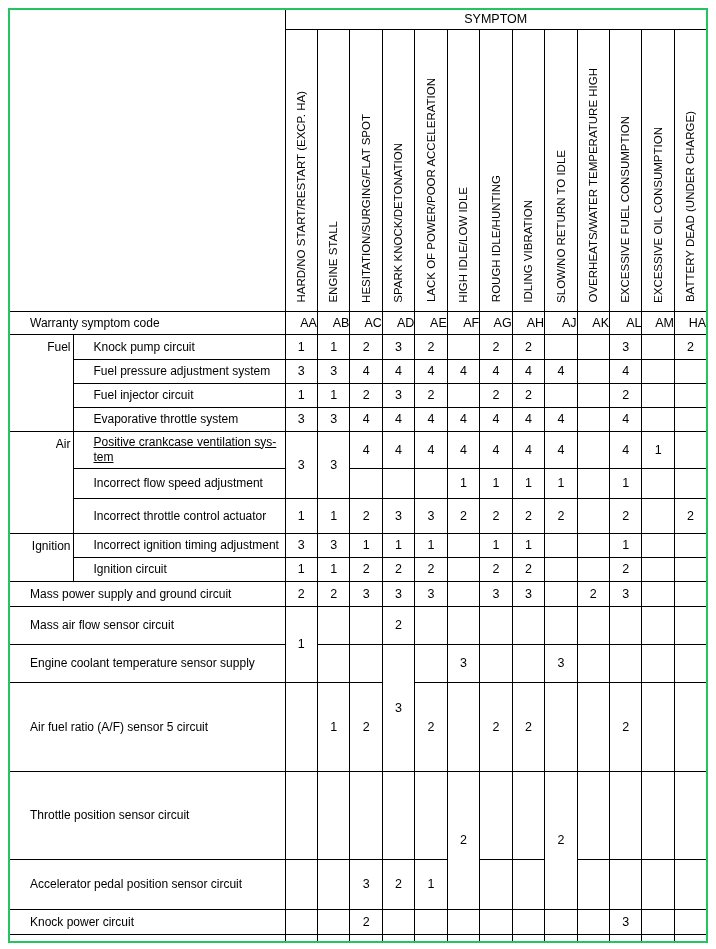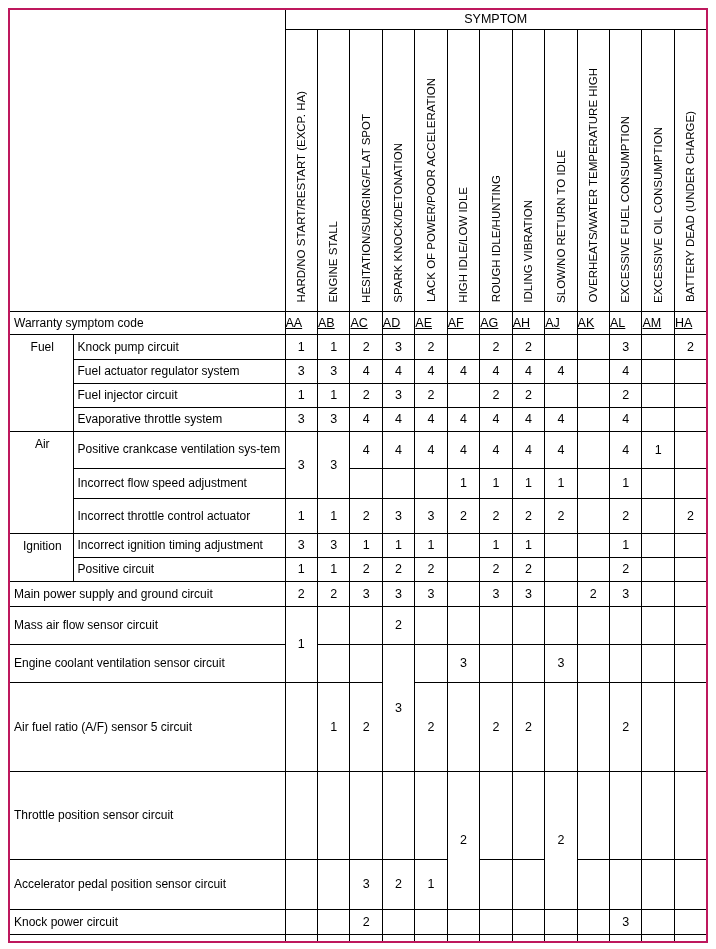--- a/index.html
+++ b/index.html
@@ -8,44 +8,44 @@
     width: 716px; height: 949px;
     background: #ffffff;
     font-family: "Liberation Sans", sans-serif;
     color: #000;
   }
   .page { padding: 8px; }
   table.matrix {
     border-collapse: collapse;
     table-layout: fixed;
     width: 700px;
-    border: 2px solid #be185d;
+    border: 2px solid #22c55e;
   }
   td {
     border: 1px solid #000;
     padding: 0;
     font-size: 12.5px;
     overflow: hidden;
     vertical-align: middle;
   }
   td.sym-title { text-align: center; font-size: 12.5px; }
   td.corner { border-bottom: 1px solid #000; }
   td.rot { vertical-align: bottom; text-align: center; padding-bottom: 5px; }
   td.rot .vt {
     display: inline-block;
     writing-mode: vertical-rl;
     transform: rotate(180deg);
     white-space: nowrap;
     font-size: 11.5px;
     line-height: 1.1;
   }
-  td.code { text-align: left; text-decoration: underline; }
-  td.rowlabel { text-align: left; padding-left: 4px; font-size: 12px; white-space: nowrap; }
-  td.rowlabel.wrap { white-space: normal; line-height: 1.25; }
-  td.cat { vertical-align: top; text-align: center; padding: 5px 2px 0 4px; font-size: 12px; }
+  td.code { text-align: right; }
+  td.rowlabel { text-align: left; padding-left: 20px; font-size: 12px; white-space: nowrap; }
+  td.rowlabel.wrap { white-space: normal; line-height: 1.25; text-decoration: underline; }
+  td.cat { vertical-align: top; text-align: right; padding: 5px 2px 0 4px; font-size: 12px; }
   td.val { text-align: center; }
 </style>
 </head>
 <body>
 
 <div class="page">
 <table class="matrix">
   <colgroup>
     <col style="width:64px">
         <col style="width:212px">
@@ -113,21 +113,21 @@
     <td class="val"></td>
     <td class="val">2</td>
     <td class="val">2</td>
     <td class="val"></td>
     <td class="val"></td>
     <td class="val">3</td>
     <td class="val"></td>
     <td class="val">2</td>
   </tr>
   <tr style="height:24px">
-    <td class="rowlabel">Fuel actuator regulator system</td>
+    <td class="rowlabel">Fuel pressure adjustment system</td>
     <td class="val">3</td>
     <td class="val">3</td>
     <td class="val">4</td>
     <td class="val">4</td>
     <td class="val">4</td>
     <td class="val">4</td>
     <td class="val">4</td>
     <td class="val">4</td>
     <td class="val">4</td>
     <td class="val"></td>
@@ -227,38 +227,38 @@
     <td class="val"></td>
     <td class="val">1</td>
     <td class="val">1</td>
     <td class="val"></td>
     <td class="val"></td>
     <td class="val">1</td>
     <td class="val"></td>
     <td class="val"></td>
   </tr>
   <tr style="height:24px">
-    <td class="rowlabel">Positive circuit</td>
+    <td class="rowlabel">Ignition circuit</td>
     <td class="val">1</td>
     <td class="val">1</td>
     <td class="val">2</td>
     <td class="val">2</td>
     <td class="val">2</td>
     <td class="val"></td>
     <td class="val">2</td>
     <td class="val">2</td>
     <td class="val"></td>
     <td class="val"></td>
     <td class="val">2</td>
     <td class="val"></td>
     <td class="val"></td>
   </tr>
 
   <tr style="height:25px">
-    <td class="rowlabel" colspan="2">Main power supply and ground circuit</td>
+    <td class="rowlabel" colspan="2">Mass power supply and ground circuit</td>
     <td class="val">2</td>
     <td class="val">2</td>
     <td class="val">3</td>
     <td class="val">3</td>
     <td class="val">3</td>
     <td class="val"></td>
     <td class="val">3</td>
     <td class="val">3</td>
     <td class="val"></td>
     <td class="val">2</td>
@@ -276,21 +276,21 @@
     <td class="val"></td>
     <td class="val"></td>
     <td class="val"></td>
     <td class="val"></td>
     <td class="val"></td>
     <td class="val"></td>
     <td class="val"></td>
     <td class="val"></td>
   </tr>
   <tr style="height:38px">
-    <td class="rowlabel" colspan="2">Engine coolant ventilation sensor circuit</td>
+    <td class="rowlabel" colspan="2">Engine coolant temperature sensor supply</td>
     <td class="val"></td>
     <td class="val"></td>
     <td class="val" rowspan="2">3</td>
     <td class="val"></td>
     <td class="val">3</td>
     <td class="val"></td>
     <td class="val"></td>
     <td class="val">3</td>
     <td class="val"></td>
     <td class="val"></td>

